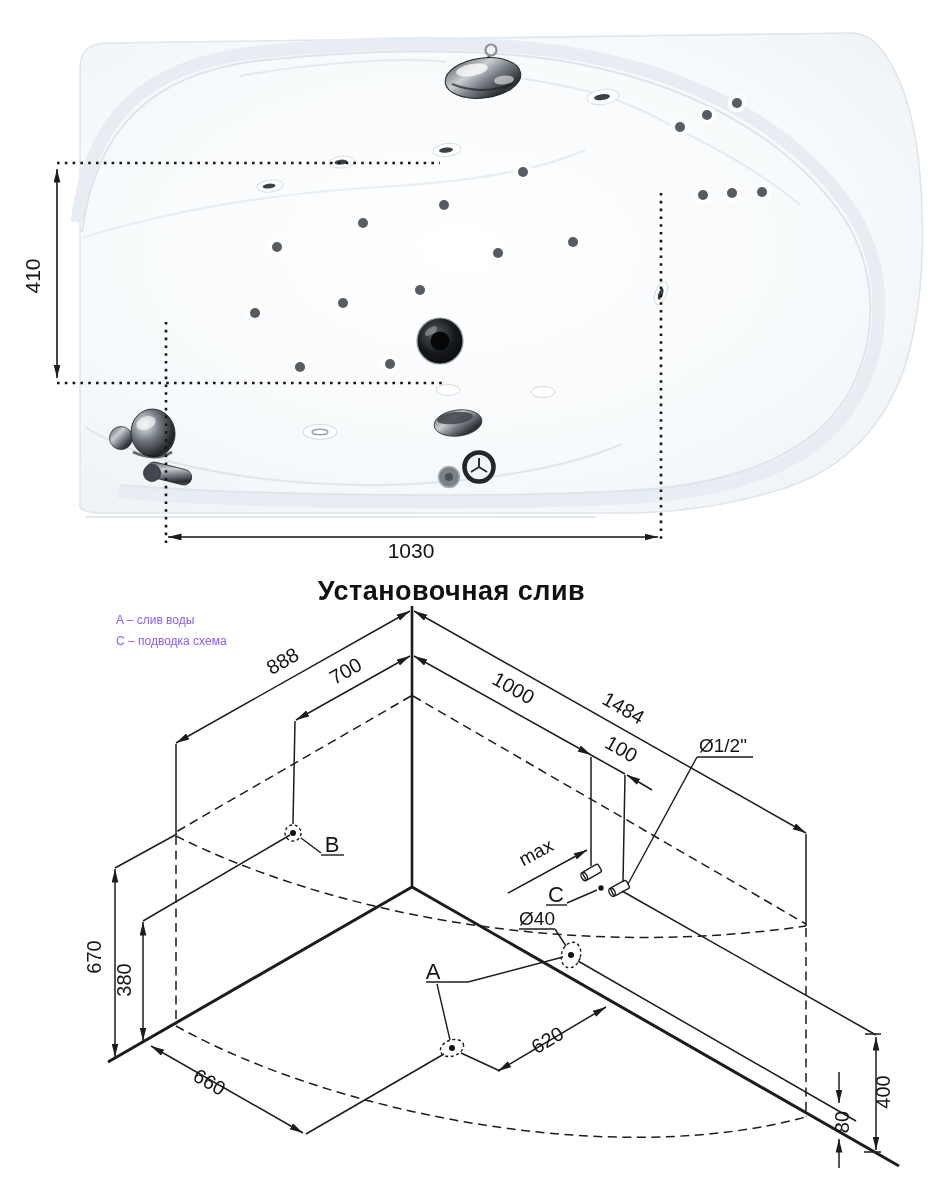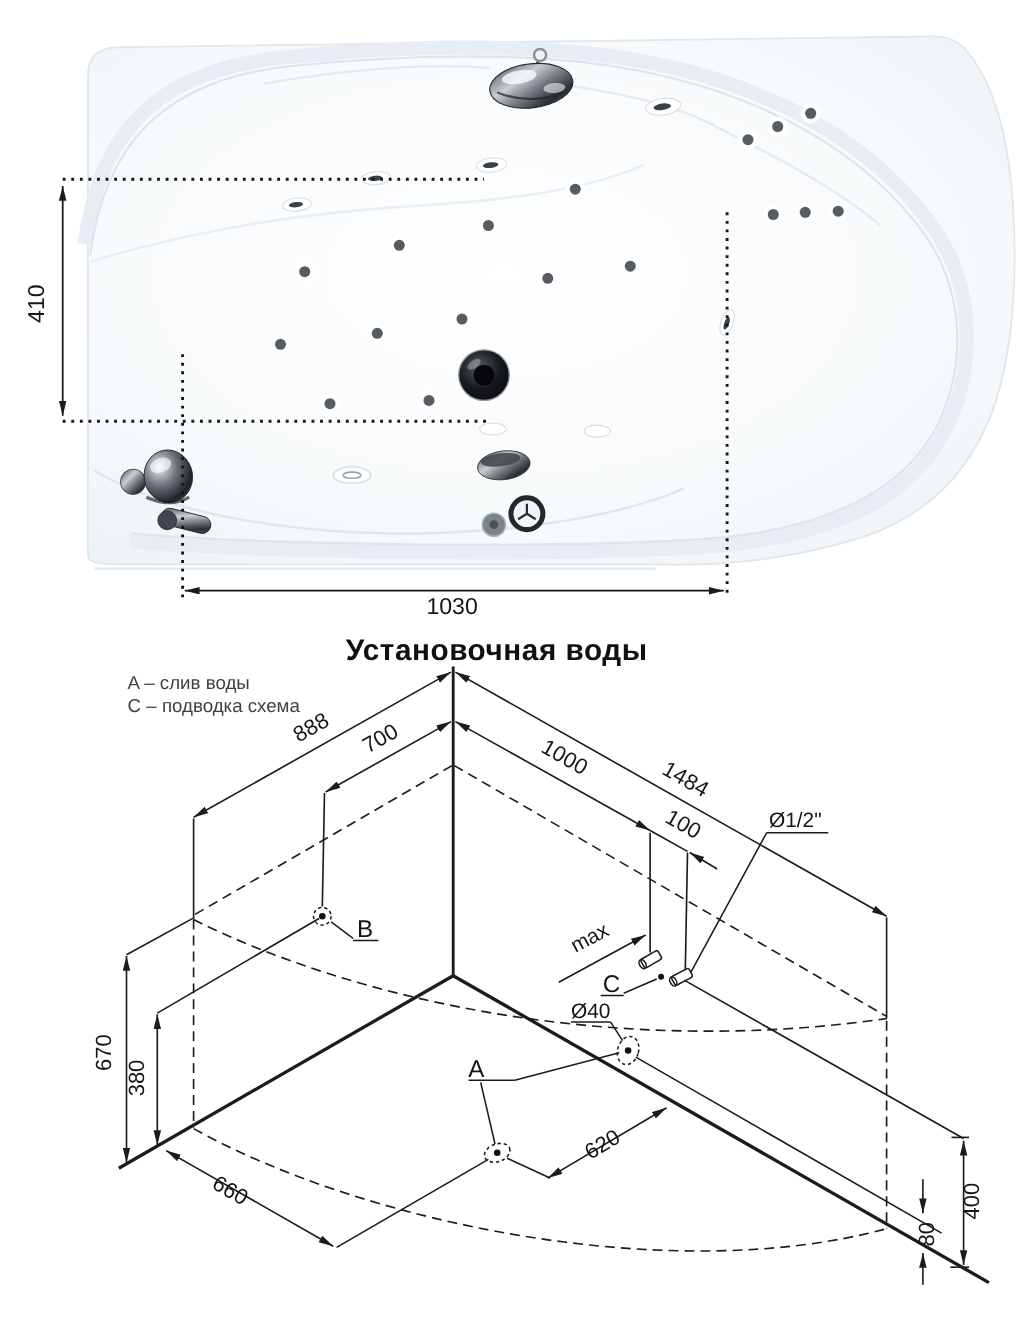--- a/index.html
+++ b/index.html
@@ -1,21 +1,21 @@
 <!DOCTYPE html>
 <html><head>
 <meta charset="utf-8">
 <style>
   html,body{margin:0;padding:0;background:#ffffff;}
   .stage{position:relative;width:931px;height:1200px;background:#ffffff;overflow:hidden;
          font-family:"Liberation Sans", sans-serif;color:#1a1a1a;}
   .stage svg{position:absolute;left:0;top:0;}
   .scheme-title{position:absolute;left:0px;top:576px;width:903px;text-align:center;
                 font-size:27px;font-weight:700;letter-spacing:0.5px;color:#111;}
-  .legend{position:absolute;left:116px;top:610px;font-size:17px;line-height:21px;color:#404040;}
+  .legend{position:absolute;left:116px;top:610px;font-size:12px;line-height:21px;color:#8b5cf6;}
   .legend div{white-space:nowrap;}
   text{font-family:"Liberation Sans", sans-serif;fill:#151515;}
   .dimtxt{font-size:20px;}
   .dimtxt-sm{font-size:19px;}
   .pttxt{font-size:22px;}
   .photodim{font-size:21px;}
 </style>
 </head>
 <body>
 
@@ -286,19 +286,19 @@
         <text class="dimtxt" x="101" y="957" text-anchor="middle" transform="rotate(-90 101 957)">670</text>
         <text class="dimtxt" x="131" y="980" text-anchor="middle" transform="rotate(-90 131 980)">380</text>
         <text class="dimtxt" x="206" y="1088" text-anchor="middle" transform="rotate(30 206 1088)">660</text>
         <text class="dimtxt" x="551" y="1046" text-anchor="middle" transform="rotate(-30.5 551 1046)">620</text>
         <text class="dimtxt" x="890" y="1092" text-anchor="middle" transform="rotate(-90 890 1092)">400</text>
         <text class="dimtxt" x="849" y="1122" text-anchor="middle" transform="rotate(-90 849 1122)">80</text>
       </g>
     </g>
   </svg>
 
-  <div class="scheme-title">Установочная воды</div>
+  <div class="scheme-title">Установочная слив</div>
   <div class="legend">
     <div>A – слив воды</div>
     <div>C – подводка схема</div>
   </div>
 
 </div>
 
 </body></html>

